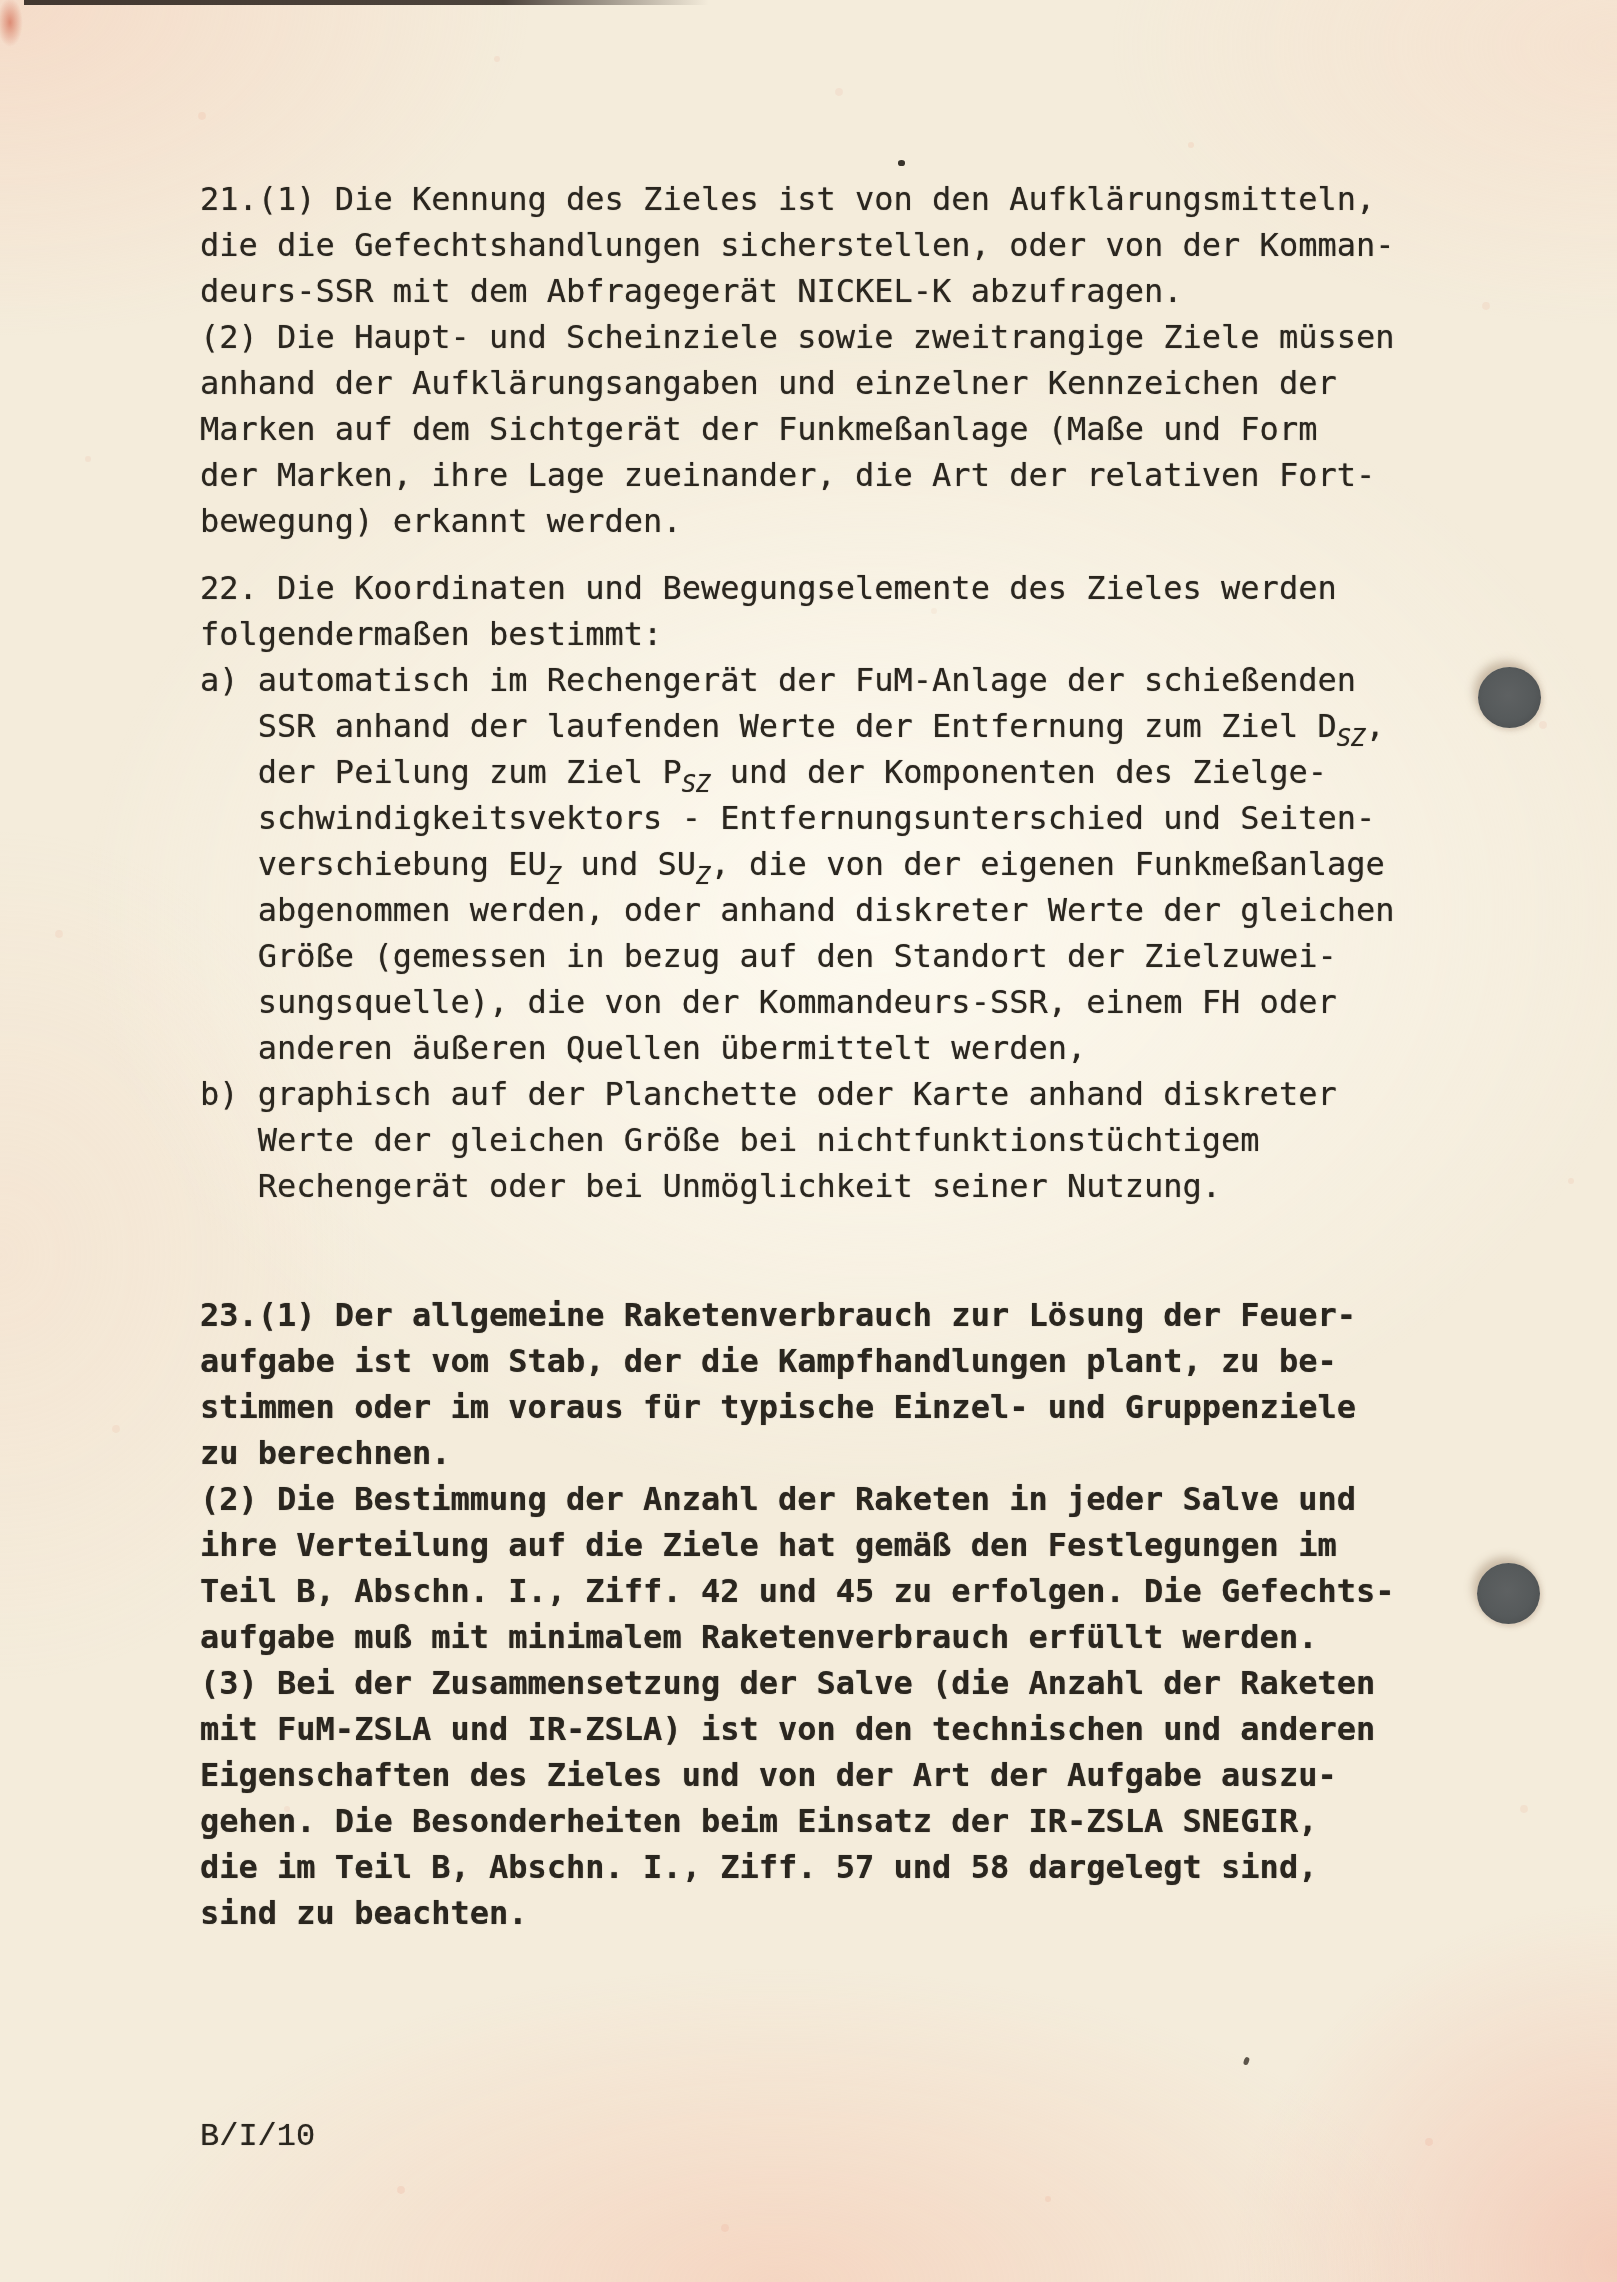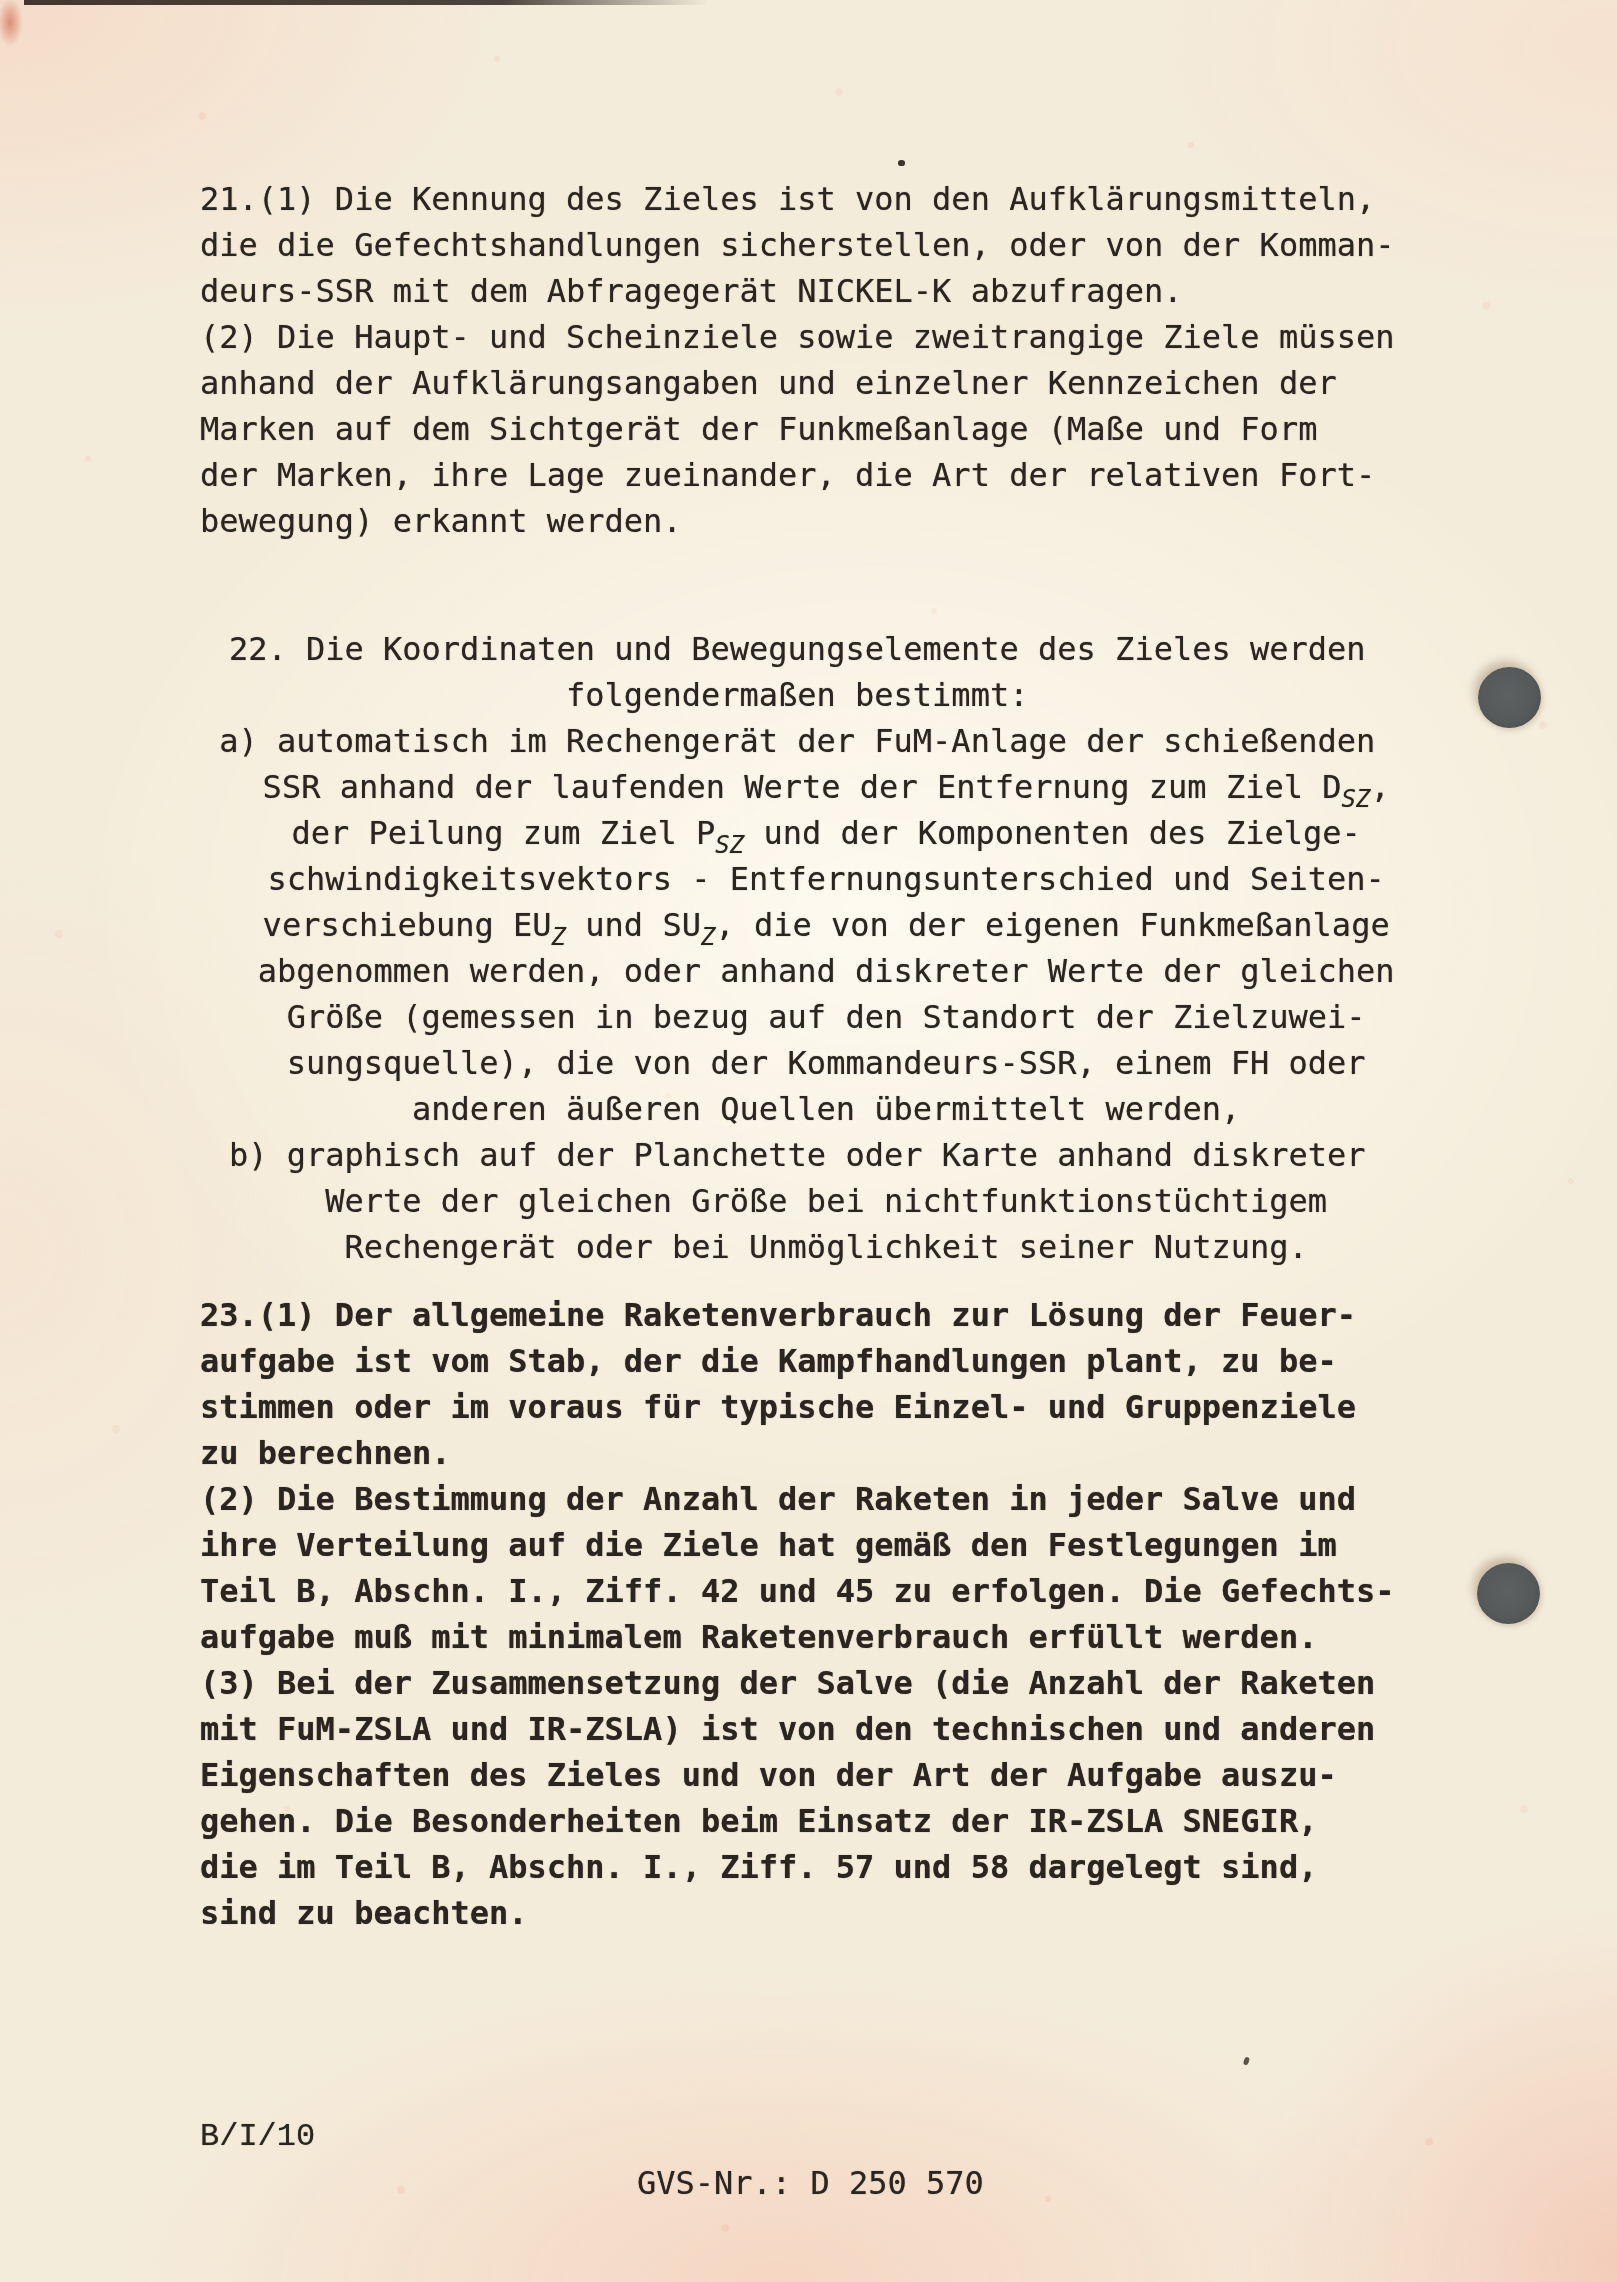--- a/index.html
+++ b/index.html
@@ -52,21 +52,21 @@
   .hole-1{left:1478px;top:667px;}
   .hole-2{left:1477px;top:1563px;}
   
   .doc{position:absolute;left:0;top:0;width:100%;height:100%;margin-left:28px;}
   .para{
     position:absolute;left:172px;white-space:pre;
     font-size:32px;line-height:46px;
     text-shadow:0 0 1px rgba(42,38,31,0.6);
   }
   .para-1{top:176px;}
-  .para-2{top:626px;text-align:center;}
+  .para-2{top:565px;}
   .para-3{top:1292px;font-weight:bold;}
   .sb{font-size:24px;vertical-align:-8.6px;line-height:0;font-style:italic;}
   .footer{
     position:absolute;top:2068px;left:0;width:100%;
     font-size:32px;line-height:46px;white-space:pre;
     text-shadow:0 0 1px rgba(42,38,31,0.6);
   }
   .footer-left{position:absolute;left:172px;font-family:Liberation Mono, monospace;}
   .footer-right{position:absolute;left:609px;}
 </style>
@@ -83,16 +83,15 @@
 <div class="hole hole-2"></div>
 
 <div class="doc">
   <div class="doc-body">
       <div class="para para-1"><div class="line"><span>21.(1) Die Kennung des Zieles ist von den Aufklärungsmitteln,</span></div><div class="line"><span>die die Gefechtshandlungen sicherstellen, oder von der Komman-</span></div><div class="line"><span>deurs-SSR mit dem Abfragegerät NICKEL-K abzufragen.</span></div><div class="line"><span>(2) Die Haupt- und Scheinziele sowie zweitrangige Ziele müssen</span></div><div class="line"><span>anhand der Aufklärungsangaben und einzelner Kennzeichen der</span></div><div class="line"><span>Marken auf dem Sichtgerät der Funkmeßanlage (Maße und Form</span></div><div class="line"><span>der Marken, ihre Lage zueinander, die Art der relativen Fort-</span></div><div class="line"><span>bewegung) erkannt werden.</span></div></div>
       <div class="para para-2"><div class="line"><span>22. Die Koordinaten und Bewegungselemente des Zieles werden</span></div><div class="line"><span>folgendermaßen bestimmt:</span></div><div class="line"><span>a) automatisch im Rechengerät der FuM-Anlage der schießenden</span></div><div class="line"><span>   SSR anhand der laufenden Werte der Entfernung zum Ziel D</span><span class="sb">SZ</span><span>,</span></div><div class="line"><span>   der Peilung zum Ziel P</span><span class="sb">SZ</span><span> und der Komponenten des Zielge-</span></div><div class="line"><span>   schwindigkeitsvektors - Entfernungsunterschied und Seiten-</span></div><div class="line"><span>   verschiebung EU</span><span class="sb">Z</span><span> und SU</span><span class="sb">Z</span><span>, die von der eigenen Funkmeßanlage</span></div><div class="line"><span>   abgenommen werden, oder anhand diskreter Werte der gleichen</span></div><div class="line"><span>   Größe (gemessen in bezug auf den Standort der Zielzuwei-</span></div><div class="line"><span>   sungsquelle), die von der Kommandeurs-SSR, einem FH oder</span></div><div class="line"><span>   anderen äußeren Quellen übermittelt werden,</span></div><div class="line"><span>b) graphisch auf der Planchette oder Karte anhand diskreter</span></div><div class="line"><span>   Werte der gleichen Größe bei nichtfunktionstüchtigem</span></div><div class="line"><span>   Rechengerät oder bei Unmöglichkeit seiner Nutzung.</span></div></div>
       <div class="para para-3"><div class="line"><span>23.(1) Der allgemeine Raketenverbrauch zur Lösung der Feuer-</span></div><div class="line"><span>aufgabe ist vom Stab, der die Kampfhandlungen plant, zu be-</span></div><div class="line"><span>stimmen oder im voraus für typische Einzel- und Gruppenziele</span></div><div class="line"><span>zu berechnen.</span></div><div class="line"><span>(2) Die Bestimmung der Anzahl der Raketen in jeder Salve und</span></div><div class="line"><span>ihre Verteilung auf die Ziele hat gemäß den Festlegungen im</span></div><div class="line"><span>Teil B, Abschn. I., Ziff. 42 und 45 zu erfolgen. Die Gefechts-</span></div><div class="line"><span>aufgabe muß mit minimalem Raketenverbrauch erfüllt werden.</span></div><div class="line"><span>(3) Bei der Zusammensetzung der Salve (die Anzahl der Raketen</span></div><div class="line"><span>mit FuM-ZSLA und IR-ZSLA) ist von den technischen und anderen</span></div><div class="line"><span>Eigenschaften des Zieles und von der Art der Aufgabe auszu-</span></div><div class="line"><span>gehen. Die Besonderheiten beim Einsatz der IR-ZSLA SNEGIR,</span></div><div class="line"><span>die im Teil B, Abschn. I., Ziff. 57 und 58 dargelegt sind,</span></div><div class="line"><span>sind zu beachten.</span></div></div>
     </div>
   <div class="footer">
     <span class="footer-left">B/I/10</span>
-    <span class="footer-right">GVS-Nr.: D 250 570</span>
   </div>
 </div>
 
 
 </body></html>

